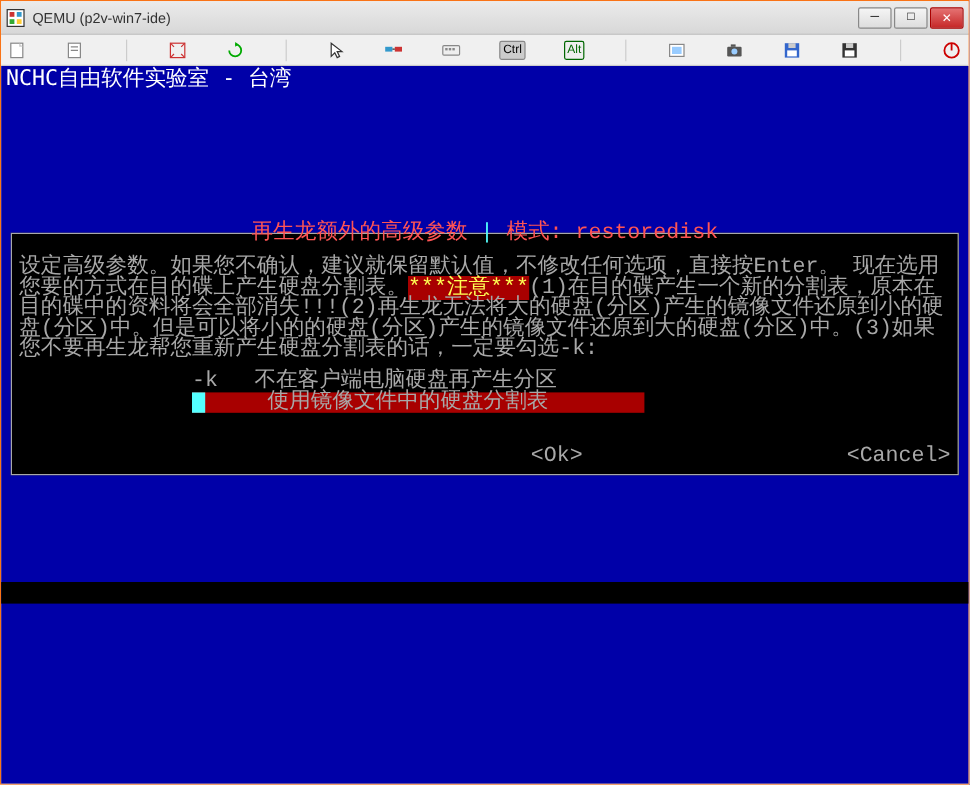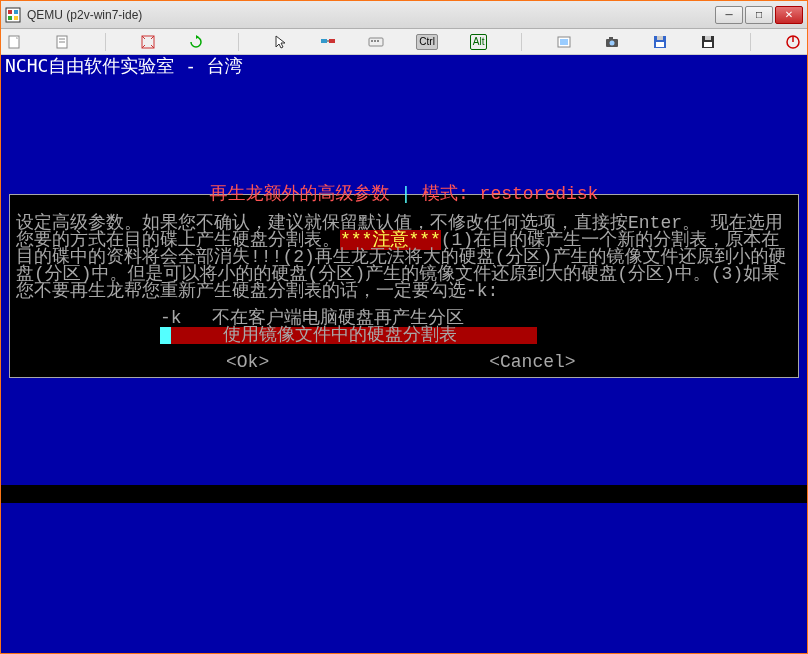--- a/index.html
+++ b/index.html
@@ -34,21 +34,21 @@
 .dialog-text { color:#a8a8a8; line-height: 17px; margin-top: 18px; }
 .dialog-text .yellow { color:#ffff54; background:#a80000; }
 
 .menu { margin: 10px 0 0 144px; }
 .menu-row { white-space: pre; color:#a8a8a8; height:17px; }
 .menu-row.sel { background:#a80000; color:#fff; display:inline-block; padding-right: 80px; }
 .menu-row.sel .cursor { background:#54ffff; display:inline-block; width:11px; }
 .menu-row .flag { display:inline-block; width:52px; color:#a8a8a8; }
 .menu-row .desc { color:#a8a8a8; }
 
-.dialog-buttons { margin-top: 10px; display:flex; color:#a8a8a8; }
+.dialog-buttons { margin-top: 28px; display:flex; color:#a8a8a8;justify-content:flex-end; }
 .dialog-buttons .ok { margin-left: 210px; }
 .dialog-buttons .cancel { margin-left: 220px; }
 
 .blackbar { position:absolute; bottom:150px; left:0; right:0; height:18px; background:#000; }
 
 </style>
 </head>
 <body>
 
 <div class="window">

